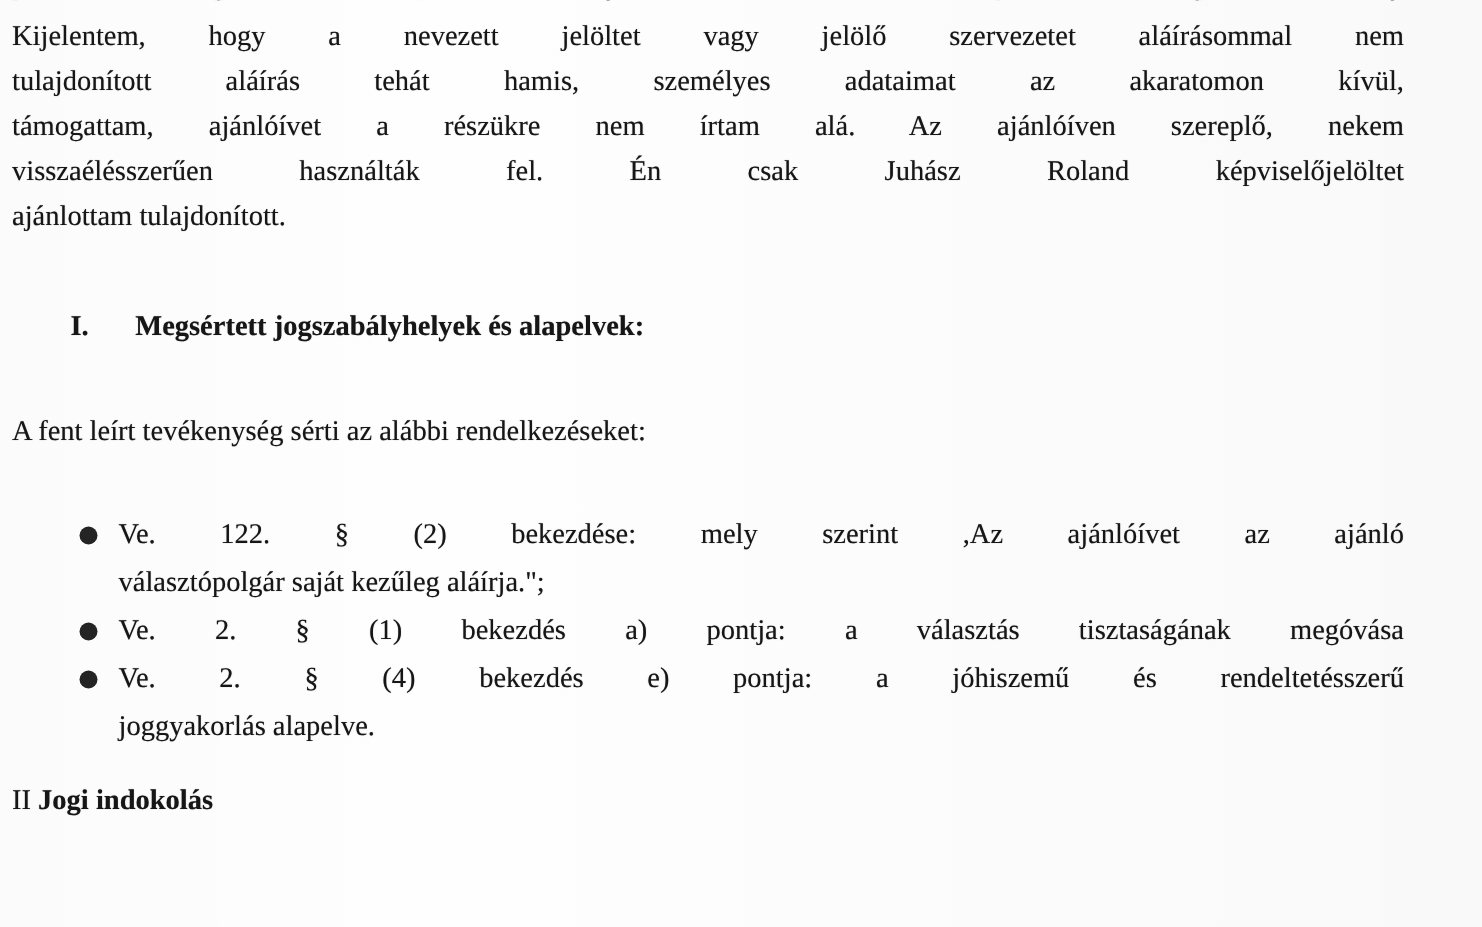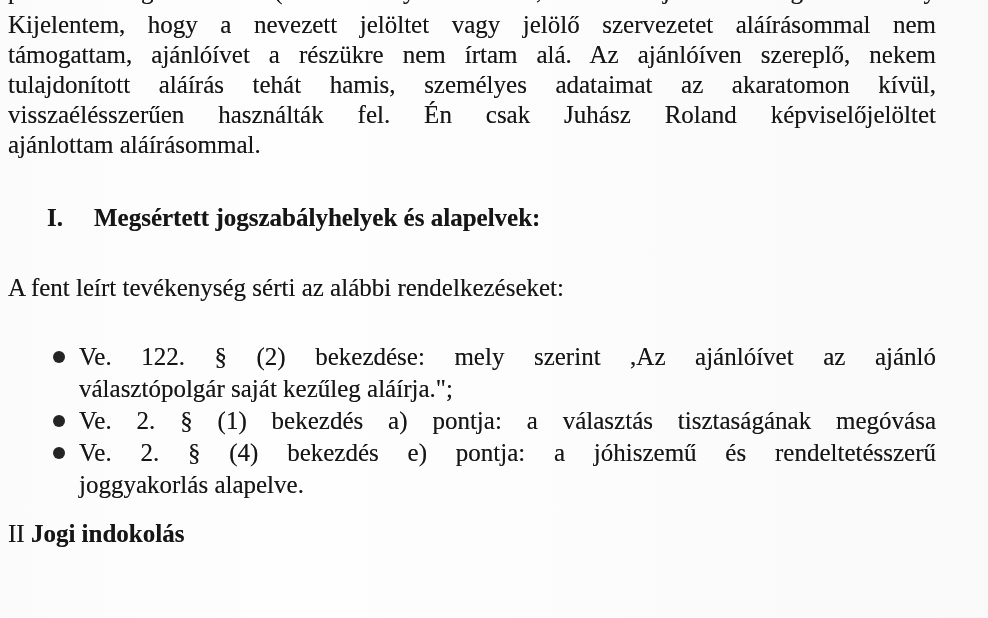--- a/index.html
+++ b/index.html
@@ -10,21 +10,21 @@
     overflow: hidden;
     background: #fbfbfb;
   }
   .page {
     position: relative;
     width: 988px;
     height: 618px;
     box-sizing: border-box;
     padding: 0 52px 0 8px;
     font-family: "Liberation Serif", "DejaVu Serif", serif;
-    font-size: 25px;
+    font-size: 19px;
     line-height: 30px;
     color: #181818;
     text-shadow: 0 0 0.6px rgba(25,25,25,0.55);
     filter: blur(0.25px) contrast(1.02);
     background:
       linear-gradient(90deg, rgba(0,0,0,0.012), rgba(0,0,0,0) 30%, rgba(0,0,0,0.01) 70%, rgba(0,0,0,0.02)),
       #fcfcfc;
   }
 
   
@@ -94,24 +94,24 @@
 <body>
 
 <div class="page">
 
   <div class="cropped-line">
     <span class="frag">p g ( y , j g y</span>
   </div>
 
   <div class="para1">
     <div class="jline">Kijelentem, hogy a nevezett jelöltet vagy jelölő szervezetet aláírásommal nem</div>
+    <div class="jline">tulajdonított aláírás tehát hamis, személyes adataimat az akaratomon kívül,</div>
     <div class="jline">támogattam, ajánlóívet a részükre nem írtam alá. Az ajánlóíven szereplő, nekem</div>
-    <div class="jline">tulajdonított aláírás tehát hamis, személyes adataimat az akaratomon kívül,</div>
     <div class="jline">visszaélésszerűen használták fel. Én csak Juhász Roland képviselőjelöltet</div>
-    <div class="lline">ajánlottam aláírásommal.</div>
+    <div class="lline">ajánlottam tulajdonított.</div>
   </div>
 
   <div class="heading1">
     <span class="h-num">I.</span>
     <span class="h-title">Megsértett jogszabályhelyek és alapelvek:</span>
   </div>
 
   <div class="intro lline">A fent leírt tevékenység sérti az alábbi rendelkezéseket:</div>
 
   <div class="bullet-list">

